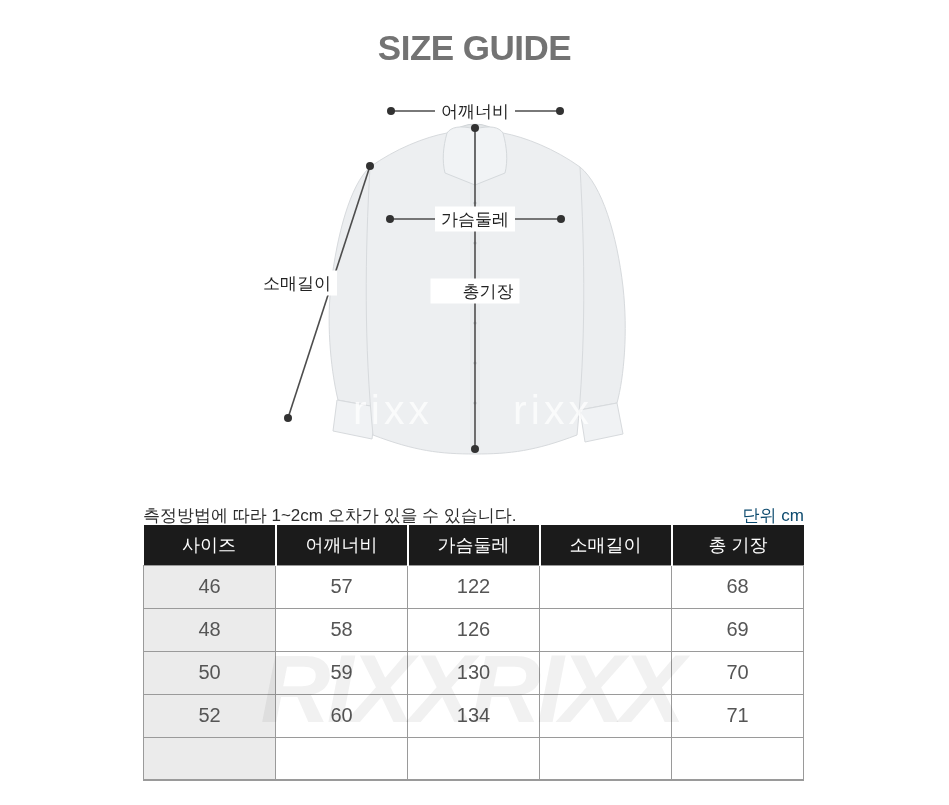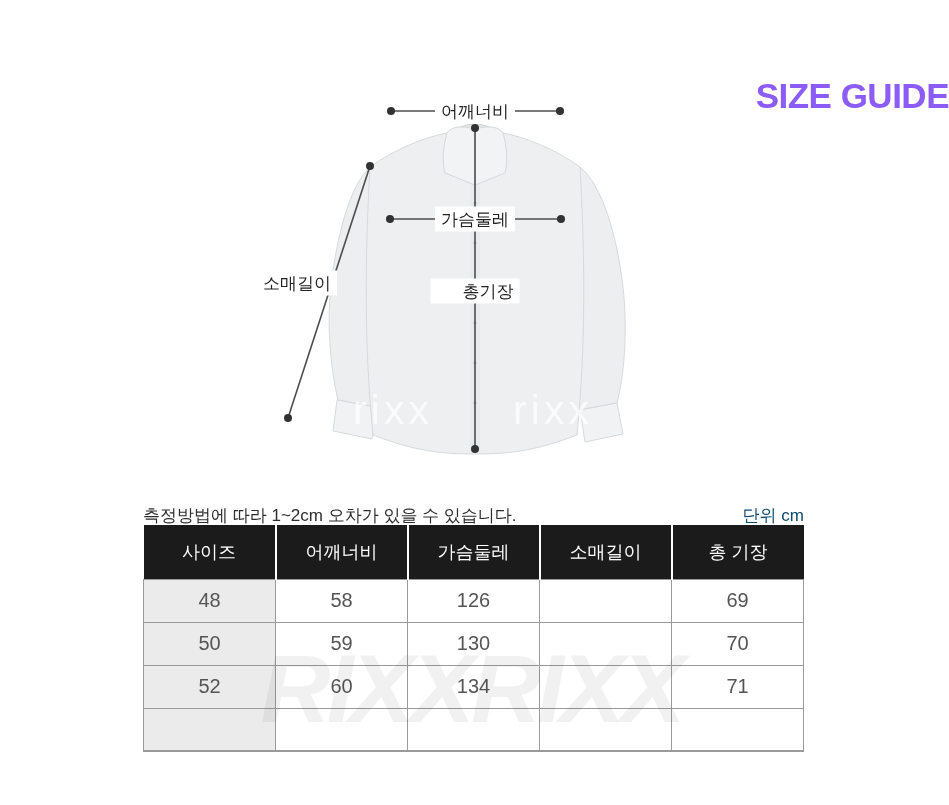--- a/index.html
+++ b/index.html
@@ -4,22 +4,22 @@
 <style>
   * { margin:0; padding:0; box-sizing:border-box; }
   html,body { background:#ffffff; }
   .page {
     position:relative; width:949px; height:805px; background:#ffffff;
     font-family:"Liberation Sans", sans-serif; overflow:hidden;
   }
   
   .page-title {
     position:absolute; top:28px; left:0; width:100%;
-    text-align:right; font-size:35px; font-weight:800;
-    letter-spacing:-0.5px; color:#8b5cf6;margin-top:48px;
+    text-align:center; font-size:35px; font-weight:800;
+    letter-spacing:-0.5px; color:#737373;
   }
   
   .diagram { position:absolute; left:255px; top:85px; width:440px; height:390px; }
   .diagram svg { position:absolute; left:0; top:0; }
   .measure-label {
     position:absolute; transform:translate(-50%,-50%);
     background:#ffffff; padding:1px 6px;
     font-size:17px; color:#222; white-space:nowrap;
   }
   .shirt-watermark {
@@ -34,21 +34,21 @@
   }
   .note-text { font-size:17px; color:#2d2d2d; }
   .unit-label { font-size:17px; color:#0c4a6e; }
   
   .size-table {
     position:absolute; left:143px; top:525px; width:661px;
     border-collapse:collapse; table-layout:fixed;
   }
   .size-table th {
     background:#1b1b1b; color:#ffffff; font-weight:500;
-    font-size:18px; height:54px; text-align:center;
+    font-size:18px; height:40px; text-align:center;
   }
   .size-table th + th { border-left:2px solid #ffffff; }
   .size-table td {
     border:1px solid #9a9a9a; height:43px; text-align:center;
     font-size:20px; color:#555555; background:#ffffff;
   }
   .size-table td.first-col { background:#ebebeb; }
   .size-table tr.last-row td { border-bottom:2px solid #9a9a9a; }
   
   .table-watermark {
@@ -129,20 +129,27 @@
       <tr>
         <th>사이즈</th>
         <th>어깨너비</th>
         <th>가슴둘레</th>
         <th>소매길이</th>
         <th>총 기장</th>
       </tr>
     </thead>
     <tbody>
       <tr>
+        <td class="first-col">46</td>
+        <td>57</td>
+        <td>122</td>
+        <td></td>
+        <td>68</td>
+      </tr>
+      <tr>
         <td class="first-col">48</td>
         <td>58</td>
         <td>126</td>
         <td></td>
         <td>69</td>
       </tr>
       <tr>
         <td class="first-col">50</td>
         <td>59</td>
         <td>130</td>

